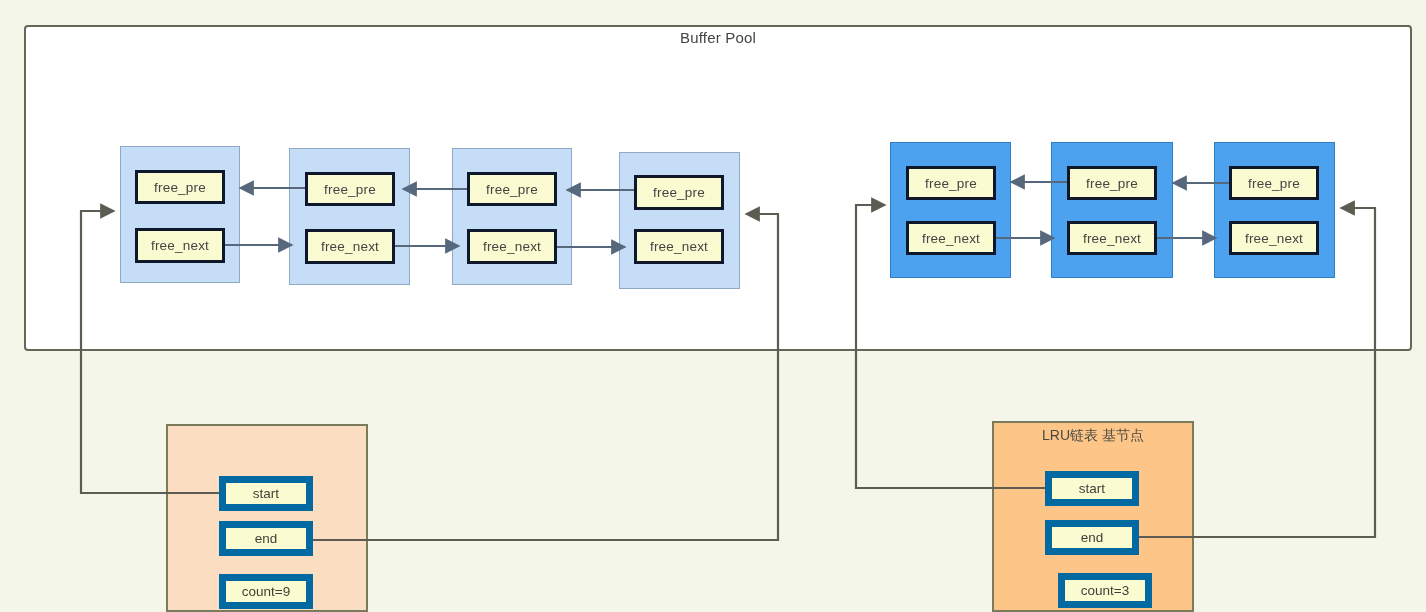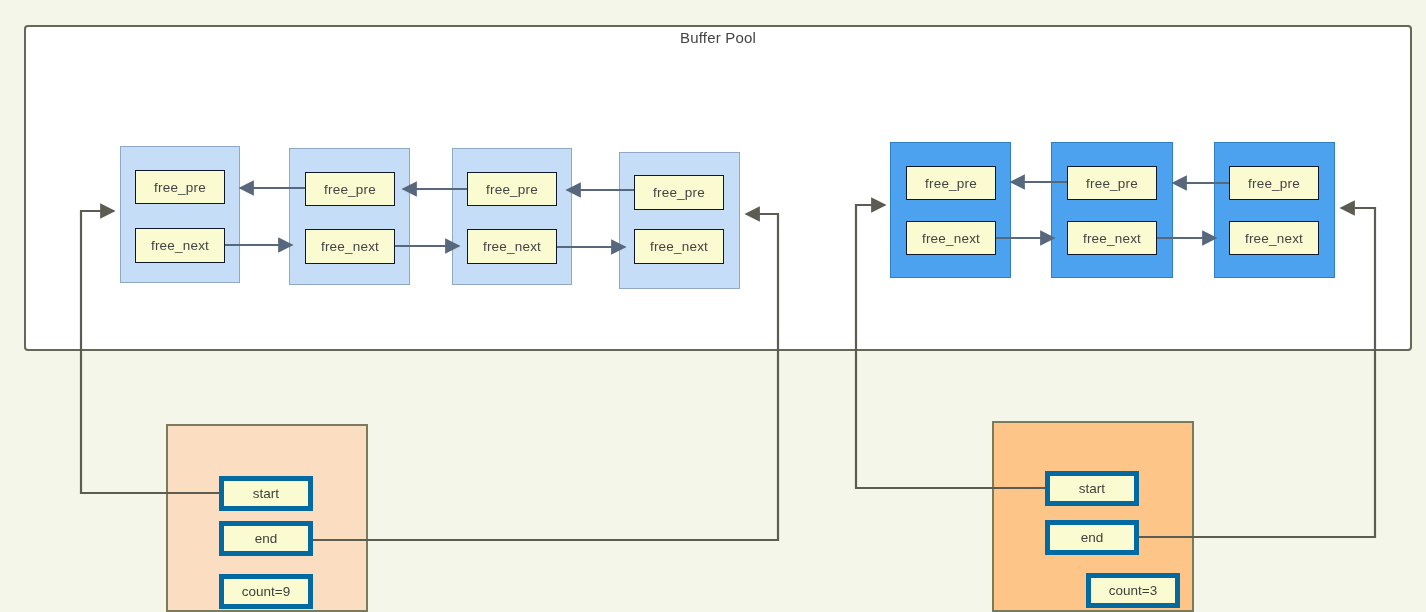--- a/index.html
+++ b/index.html
@@ -51,21 +51,21 @@
     border-color: #8fa8c4;
   }
   .node.lru {
     background: #4da2f0;
     border-color: #2f7fc4;
   }
   .field {
     position: absolute;
     box-sizing: border-box;
     background: #fbfbd2;
-    border: 1px solid #0f172a;
+    border: 3px solid #0f172a;
     font-size: 13.5px;
     color: #444444;
     display: flex;
     align-items: center;
     justify-content: center;
     letter-spacing: 0.2px;
   }
 
   
   .basebox {
@@ -81,21 +81,21 @@
     top: 7px;
     width: 100%;
     text-align: center;
     font-size: 14px;
     color: #4a4a42;
   }
   .basefield {
     position: absolute;
     box-sizing: border-box;
     background: #fbfbd2;
-    border: 5px solid #0369a1;
+    border: 7px solid #0369a1;
     font-size: 13.5px;
     color: #3f3f38;
     display: flex;
     align-items: center;
     justify-content: center;
   }
 
   
   #wires {
     position: absolute;
@@ -142,23 +142,24 @@
   <div class="node lru" style="left:1214px;top:142px;width:121px;height:136px;"></div>
   <div class="field" style="left:1229px;top:166px;width:90px;height:34px;">free_pre</div>
   <div class="field" style="left:1229px;top:221px;width:90px;height:34px;">free_next</div>
 
   <div class="basebox" id="free-base" style="left:166px;top:424px;width:202px;height:188px;"></div>
   <div class="basefield" style="left:219px;top:476px;width:94px;height:35px;">start</div>
   <div class="basefield" style="left:219px;top:521px;width:94px;height:35px;">end</div>
   <div class="basefield" style="left:219px;top:574px;width:94px;height:35px;">count=9</div>
 
   <div class="basebox" id="lru-base" style="left:992px;top:421px;width:202px;height:191px;"></div>
+  <div class="basebox-title" style="left:992px;top:427px;width:202px;">LRU链表 基节点</div>
   <div class="basefield" style="left:1045px;top:471px;width:94px;height:35px;">start</div>
   <div class="basefield" style="left:1045px;top:520px;width:94px;height:35px;">end</div>
-  <div class="basefield" style="left:1086px;top:573px;width:94px;height:35px;">count=3</div>
+  <div class="basefield" style="left:1058px;top:573px;width:94px;height:35px;">count=3</div>
 
   <svg id="wires" viewBox="0 0 1426 612" xmlns="http://www.w3.org/2000/svg">
     <defs>
       <marker id="arrow-blue" viewBox="0 0 10 10" refX="9" refY="5" markerWidth="7" markerHeight="7" orient="auto-start-reverse">
         <path d="M 0 0 L 10 5 L 0 10 z" fill="#57687d"></path>
       </marker>
       <marker id="arrow-dark" viewBox="0 0 10 10" refX="9" refY="5" markerWidth="7" markerHeight="7" orient="auto-start-reverse">
         <path d="M 0 0 L 10 5 L 0 10 z" fill="#5c5c52"></path>
       </marker>
     </defs>

